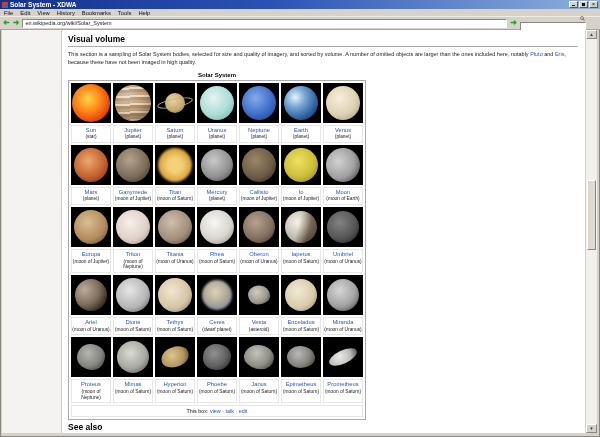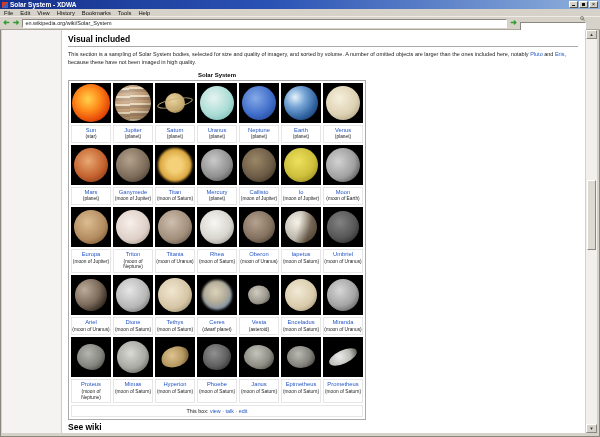--- a/index.html
+++ b/index.html
@@ -110,21 +110,21 @@
   <span class="search-wrap">
     <input class="tb-input search" value="" style="">
     <span class="mag"></span>
   </span>
 </div>
 
 <div class="viewport">
   <div class="sidebar-strip"></div>
 
   <div class="content">
-    <h2 class="sect">Visual included</h2>
+    <h2 class="sect">Visual volume</h2>
 
     <p class="intro"><span>This section is a sampling of Solar System bodies, selected for size and quality of imagery, and sorted by volume. A number of omitted objects are larger than the ones included here, notably </span><a>Pluto</a><span> and </span><a>Eris</a><span>, because these have not been imaged in high quality.</span></p>
 
     <table class="planet-table">
       <caption>Solar System</caption>
       <tbody id="tbody">
           <tr>
             <td class="img">
               <div class="planet" style="background: radial-gradient(circle at 42% 40%, rgb(255, 210, 77) 0%, rgb(255, 138, 26) 38%, rgb(230, 74, 8) 68%, rgb(128, 24, 0) 98%); width: 38px; height: 38px;"></div>
             </td>
@@ -389,21 +389,21 @@
               <a class="body-name">Prometheus</a>
               <div class="body-type">(moon of Saturn)</div>
             </td>
           </tr>
           <tr>
             <td colspan="7" class="tfoot">This box: <a>view</a> · <a>talk</a> · <a>edit</a></td>
           </tr>
         </tbody>
     </table>
 
-    <h2 class="sect">See wiki</h2>
+    <h2 class="sect">See also</h2>
 
   </div>
 
   <div class="scrollbar">
     <div class="sb-btn up">▲</div>
     <div class="sb-thumb"></div>
     <div class="sb-btn down">▼</div>
   </div>
 </div>
 

